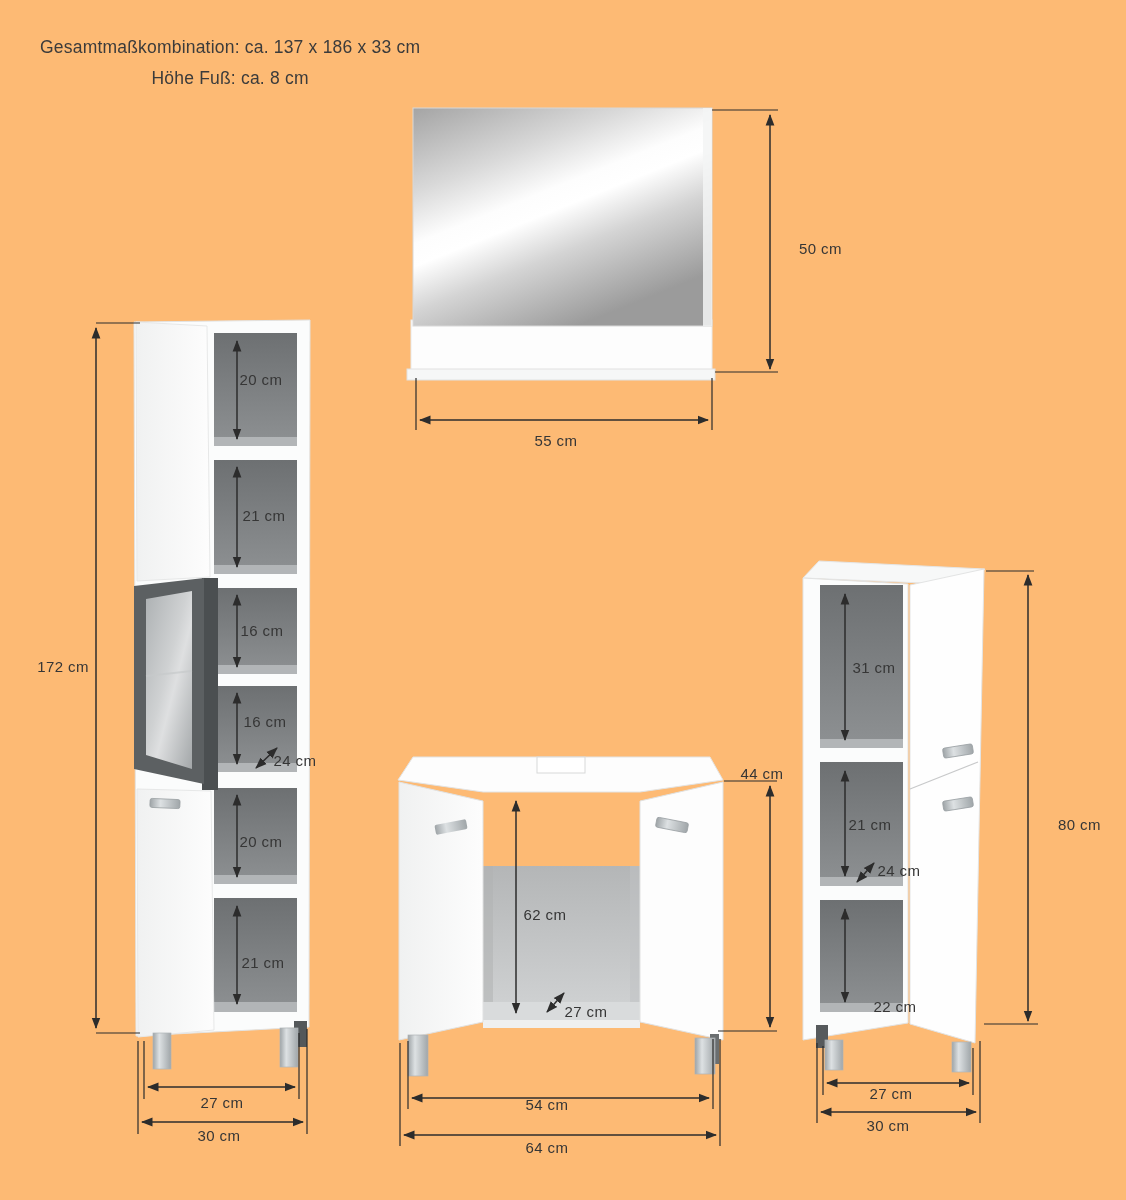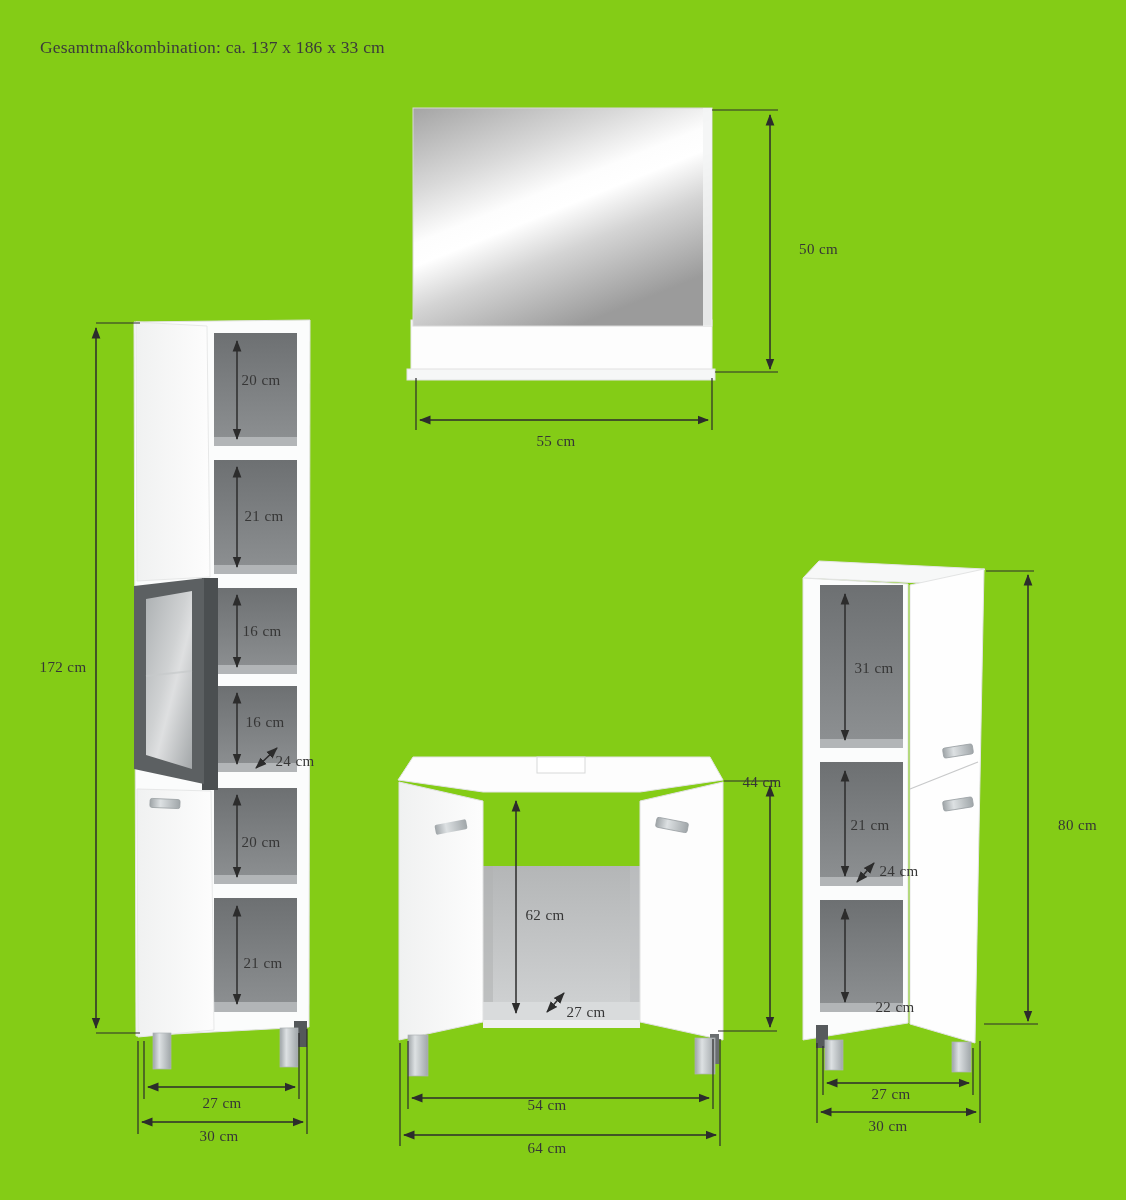--- a/index.html
+++ b/index.html
@@ -1,18 +1,18 @@
 <!DOCTYPE html>
 <html><head>
 <meta charset="utf-8">
 <style>
   html,body{margin:0;padding:0;background:#ffffff;}
   #canvas{
-    position:relative;width:1126px;height:1200px;background:#84cc16;overflow:hidden;
-    font-family:Liberation Serif, serif;
+    position:relative;width:1126px;height:1200px;background:#fdba74;overflow:hidden;
+    font-family:Liberation Sans, sans-serif;
     text-align:center;
   }
   svg{position:absolute;left:0;top:0;}
   .hdr{
     position:absolute;left:40px;top:32px;color:#3b3b3b;
     font-size:17.5px;line-height:31px;letter-spacing:0.2px;
   }
   .dim-label{
     position:absolute;font-size:15px;line-height:16px;color:#363636;
     letter-spacing:0.4px;white-space:nowrap;transform:translateX(-50%);
@@ -22,20 +22,21 @@
   .body{fill:#fbfcfc;stroke:#e2e3e3;stroke-width:1;}
   .shelf-strip{fill:#b2b5b7;}
 </style>
 </head>
 <body>
 
 <div id="canvas">
 
   <div class="hdr">
     <div>Gesamtmaßkombination: ca. 137 x 186 x 33 cm</div>
+    <div>Höhe Fuß: ca. 8 cm</div>
   </div>
 
   <svg width="1126" height="1200" viewBox="0 0 1126 1200">
     <defs>
       <marker id="arr" viewBox="0 0 12 10" refX="10.5" refY="5" markerWidth="12" markerHeight="10" markerUnits="userSpaceOnUse" orient="auto-start-reverse">
         <path d="M0,0.6 L11.5,5 L0,9.4 Z" fill="#2c2c2c"></path>
       </marker>
       <linearGradient id="gMirror" x1="0" y1="0" x2="0.55" y2="1">
         <stop offset="0" stop-color="#a4a4a4"></stop>
         <stop offset="0.3" stop-color="#d9d9d9"></stop>
@@ -197,21 +198,21 @@
   <span class="dim-label" style="left:261px;top:372px;">20 cm</span>
   <span class="dim-label" style="left:264px;top:508px;">21 cm</span>
   <span class="dim-label" style="left:262px;top:623px;">16 cm</span>
   <span class="dim-label" style="left:265px;top:714px;">16 cm</span>
   <span class="dim-label" style="left:295px;top:753px;">24 cm</span>
   <span class="dim-label" style="left:261px;top:834px;">20 cm</span>
   <span class="dim-label" style="left:263px;top:955px;">21 cm</span>
   <span class="dim-label" style="left:222px;top:1095px;">27 cm</span>
   <span class="dim-label" style="left:219px;top:1128px;">30 cm</span>
 
-  <span class="dim-label" style="left:762px;top:766px;margin-top:8px;">44 cm</span>
+  <span class="dim-label" style="left:762px;top:766px;">44 cm</span>
   <span class="dim-label" style="left:545px;top:907px;">62 cm</span>
   <span class="dim-label" style="left:586px;top:1004px;">27 cm</span>
   <span class="dim-label" style="left:547px;top:1064px;margin-top:33px;">54 cm</span>
   <span class="dim-label" style="left:547px;top:1140px;">64 cm</span>
 
   <span class="dim-label" style="left:874px;top:660px;">31 cm</span>
   <span class="dim-label" style="left:870px;top:817px;">21 cm</span>
   <span class="dim-label" style="left:899px;top:863px;">24 cm</span>
   <span class="dim-label" style="left:895px;top:951px;margin-top:48px;">22 cm</span>
   <span class="dim-label" style="left:1040px;top:817px;transform:none;margin-left:18px;">80 cm</span>

